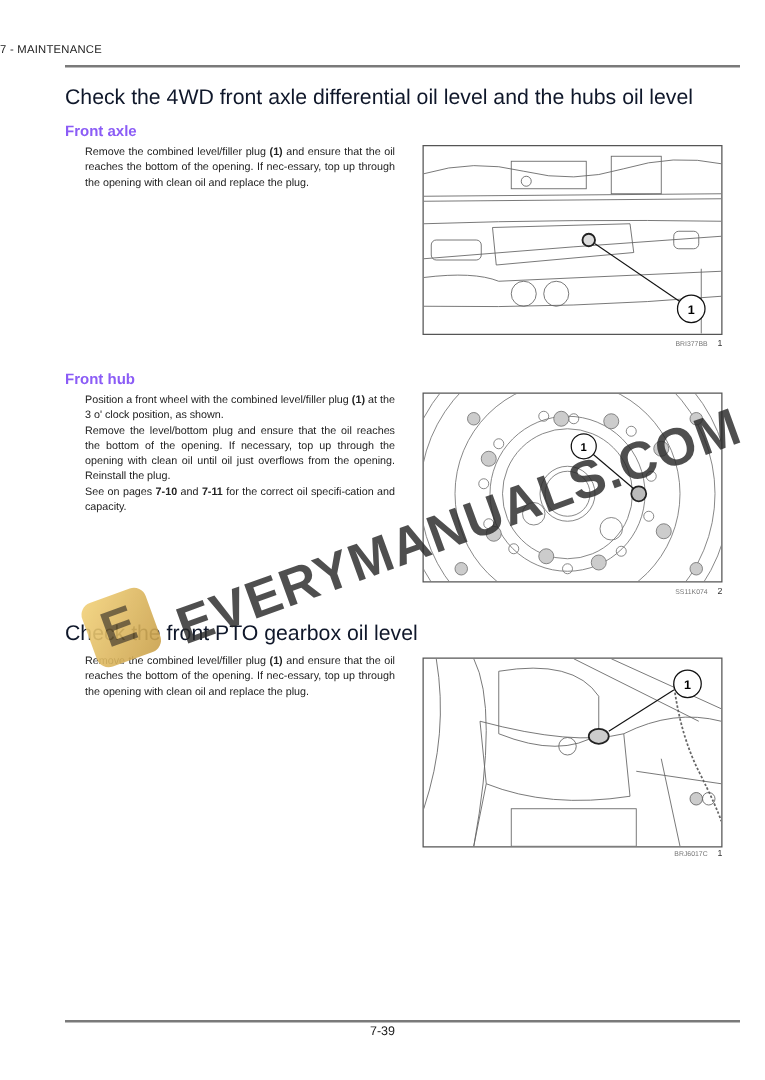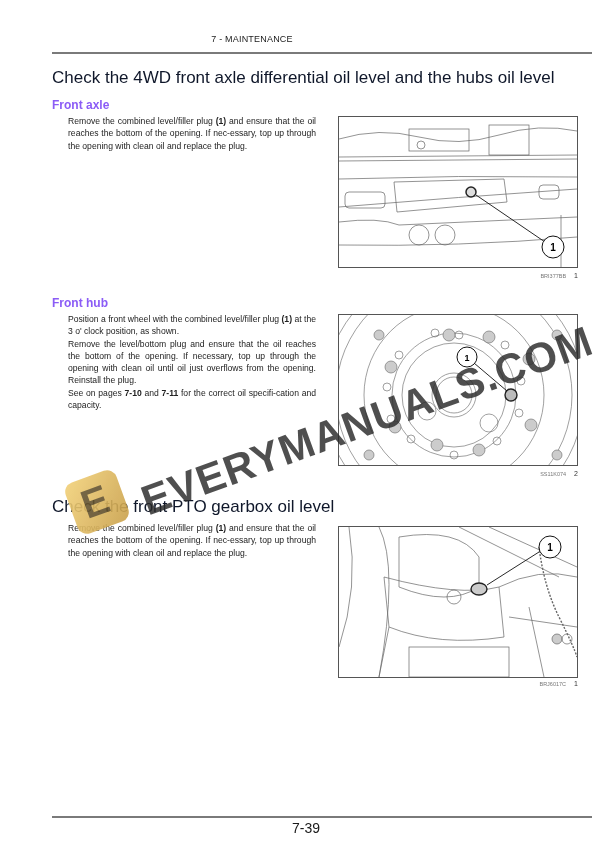--- a/index.html
+++ b/index.html
@@ -1,28 +1,28 @@
 <!DOCTYPE html>
 <html><head>
 <meta charset="utf-8">
 <style>
   html, body { margin:0; padding:0; background:#ffffff; }
   body { width:612px; height:864px; position:relative; overflow:hidden; font-family:"Liberation Sans", sans-serif; color:#1a1a1a; }
-  .header { position:absolute; top:34px; left:0; width:504px; text-align:center; font-size:9px; letter-spacing:0.2px; }
+  .header { position:absolute; top:34px; left:0; width:504px; font-size:9px; letter-spacing:0.2px; }
   .rule { position:absolute; left:52px; width:540px; height:2px; background:#7a7a7a; }
   .h1 { position:absolute; left:52px; font-size:17px; color:#0f172a; white-space:nowrap; }
   .h2 { position:absolute; left:52px; font-size:12px; font-weight:bold; color:#8b5cf6; }
   .para { position:absolute; left:68px; width:248px; font-size:8.6px; line-height:12.3px; text-align:justify; color:#222; }
   .para b { font-weight:bold; }
   .para p { margin:0; }
   .fig { position:absolute; left:338px; width:238px; height:150px; border:1px solid #555; background:#fff; overflow:hidden; }
   .fig svg { width:100%; height:100%; display:block; }
   .cap { position:absolute; width:240px; left:338px; text-align:right; font-size:5.5px; color:#777; }
   .cap .num { font-size:7px; color:#333; margin-left:8px; }
-  .footer { position:absolute; top:820px; width:612px; text-align:center; font-size:14px; }
+  .footer { position:absolute; top:820px; width:612px; text-align:center; font-size:10px; }
   .wm { position:absolute; left:150px; top:400px; transform:rotate(-20deg); transform-origin:left top; font-size:42px; font-weight:bold; color:rgba(40,40,40,0.82); letter-spacing:1px; white-space:nowrap; pointer-events:none; }
   .wm-logo { position:absolute; left:70px; top:475px; width:54px; height:54px; border-radius:10px; background:linear-gradient(135deg,#f3d27a,#c9a04a); transform:rotate(-20deg); opacity:0.9; }
   .wm-logo span { position:absolute; left:12px; top:4px; font-size:40px; font-weight:bold; color:rgba(60,50,30,0.75); }
 </style>
 </head>
 <body>
 
 <div class="header">7 - MAINTENANCE</div>
 <div class="rule" style="top:52px"></div>
 

